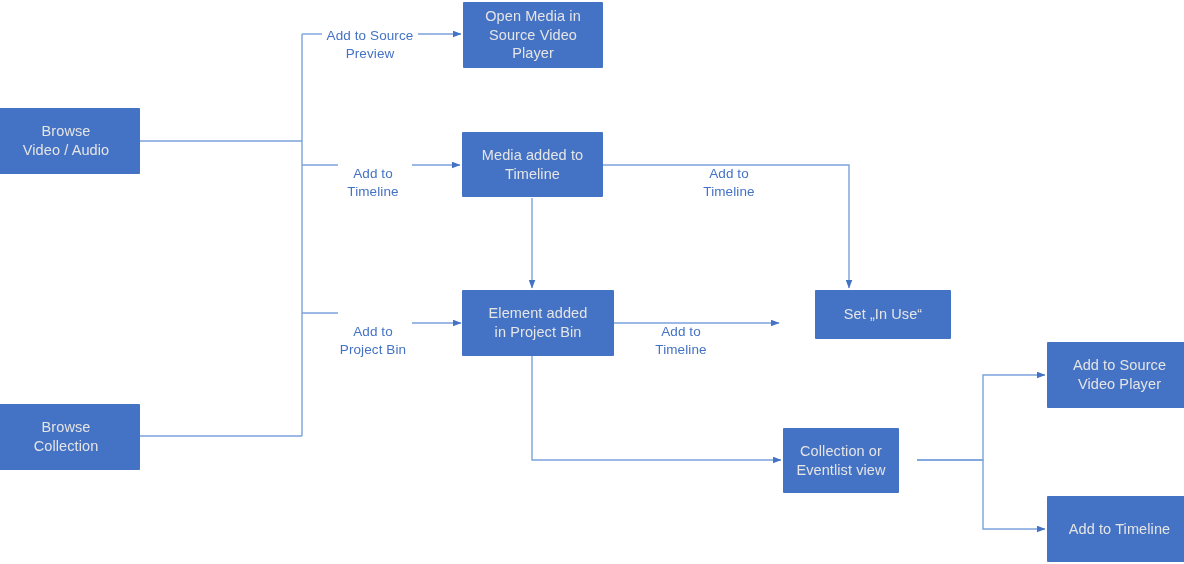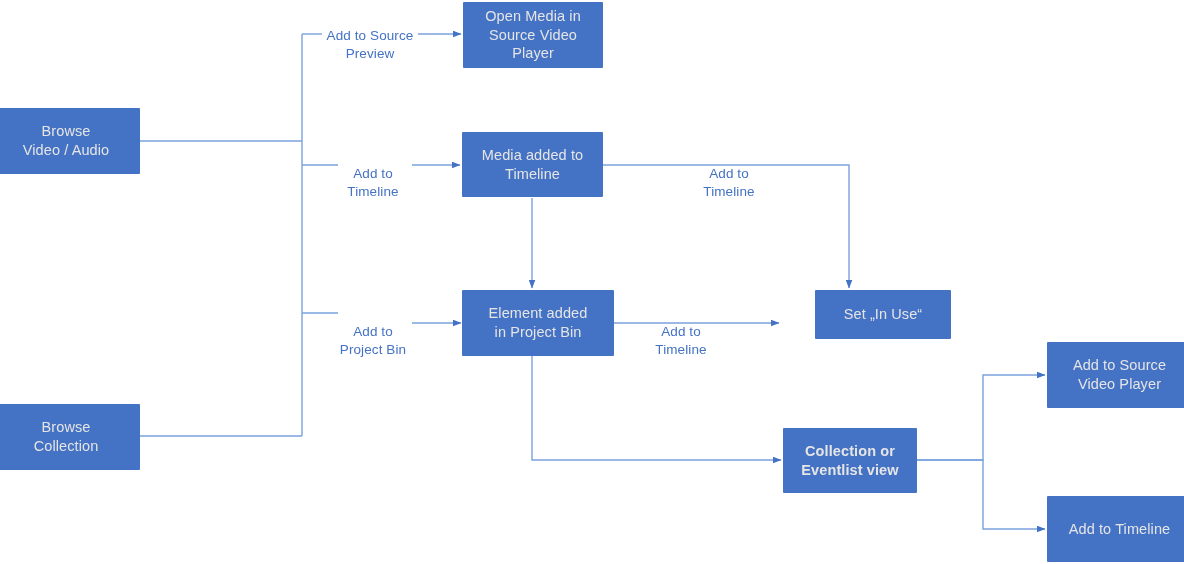--- a/index.html
+++ b/index.html
@@ -122,21 +122,21 @@
 
   <div class="node" style="left:462px; top:290px; width:152px; height:66px;">
     <span>Element added
 in Project Bin</span>
   </div>
 
   <div class="node" style="left:781px; top:290px; width:136px; height:49px;margin-left:34px;">
     <span>Set „In Use“</span>
   </div>
 
-  <div class="node" style="left:783px; top:428px; width:134px; height:65px;font-weight:bold;">
+  <div class="node" style="left:783px; top:428px; width:116px; height:65px;">
     <span>Collection or
 Eventlist view</span>
   </div>
 
   <div class="node" style="left:1047px; top:342px; width:145px; height:66px;">
     <span>Add to Source
 Video Player</span>
   </div>
 
   <div class="node" style="left:1047px; top:496px; width:145px; height:66px;">

